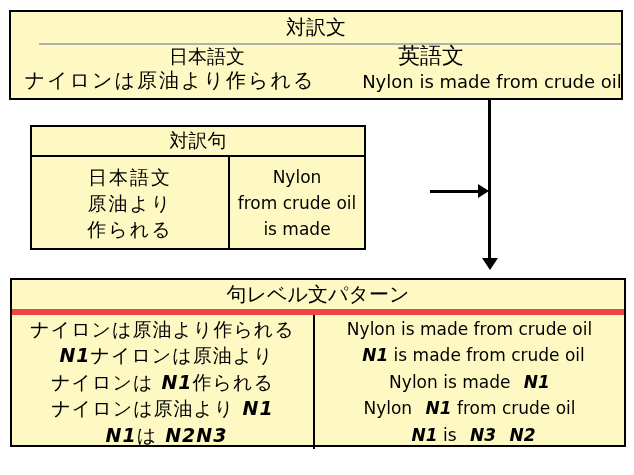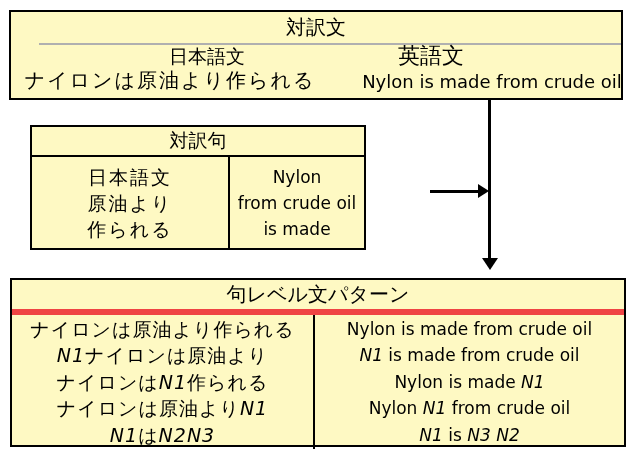--- a/index.html
+++ b/index.html
@@ -63,21 +63,21 @@
   }
   #pattern-box .box-body { display: flex; height: 134px; }
   .pattern-col {
     display: flex; flex-direction: column; align-items: center; justify-content: center;
     box-sizing: border-box; overflow: hidden;
   }
   #pattern-col-ja { width: 303px; border-right: 2px solid #000000; font-size: 19px; }
   #pattern-col-en { flex: 1; font-size: 17px; }
   .pattern-line { line-height: 26.5px; white-space: nowrap; }
   #pattern-col-ja .pattern-line { letter-spacing: 1px; }
-  .nvar { font-style: italic; font-weight: 400; }
+  .nvar { font-style: italic; font-weight: 700; margin-left: 8px; }
   
   .arrow-line { position: absolute; background: #000000; }
   #arrow-vline { left: 488px; top: 100px; width: 3px; height: 158px; }
   #arrow-vhead {
     position: absolute; left: 482px; top: 258px; width: 0; height: 0;
     border-left: 8px solid transparent; border-right: 8px solid transparent;
     border-top: 12px solid #000000;
   }
   #arrow-hline { left: 430px; top: 190px; width: 48px; height: 3px; }
   #arrow-hhead {

